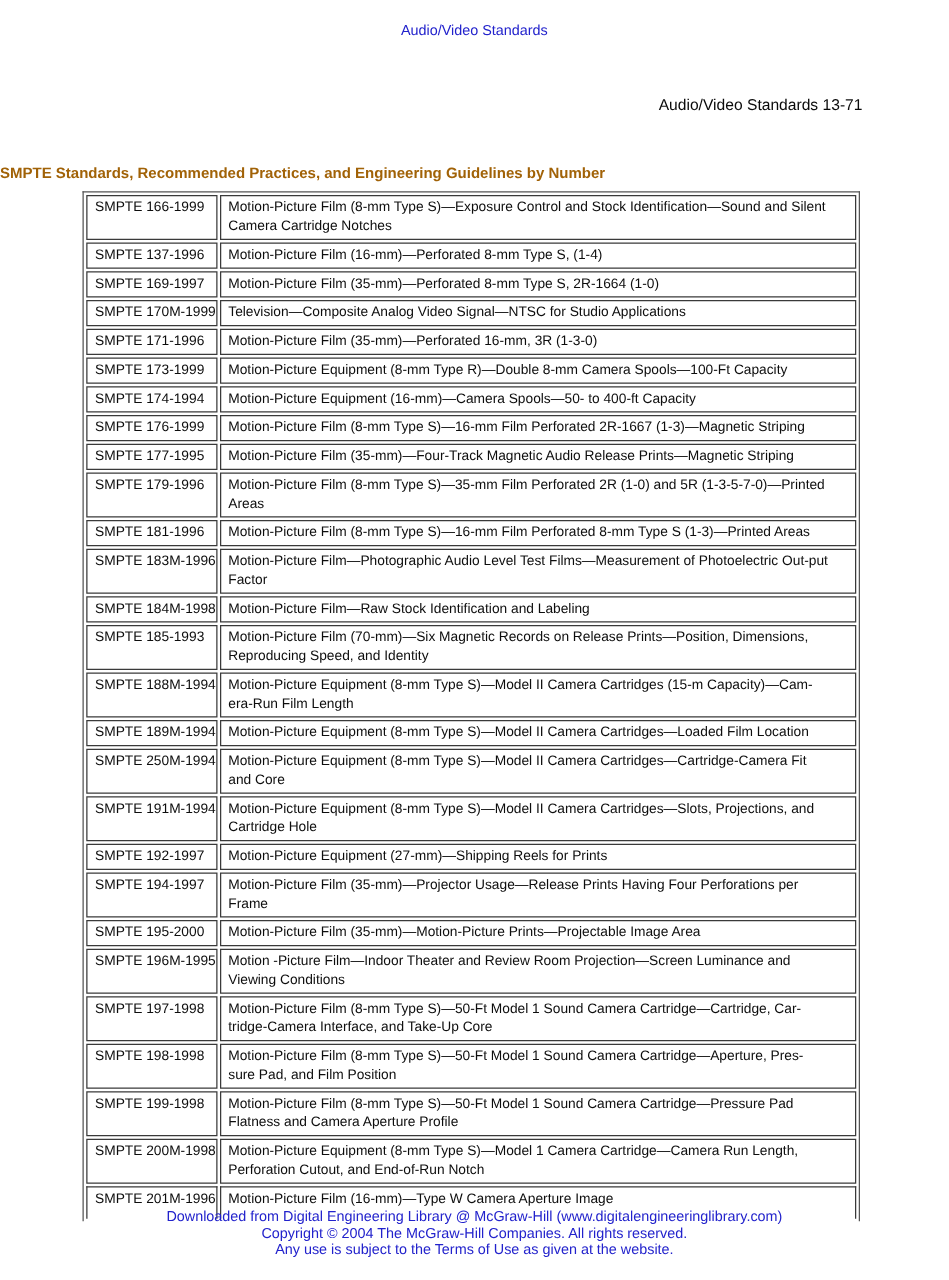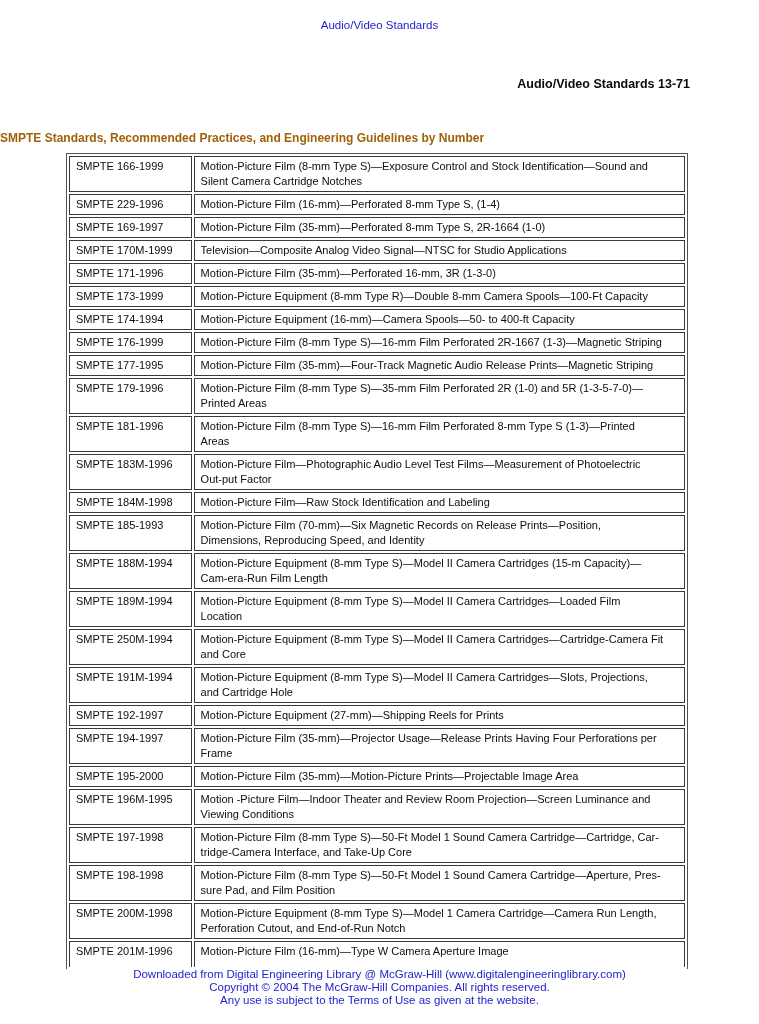--- a/index.html
+++ b/index.html
@@ -21,21 +21,21 @@
     font-size: 11.5px;
     color: #2222cc;
   }
   .page-header {
     position: absolute;
     top: 77px;
     left: 0;
     right: 69px;
     text-align: right;
     font-size: 12.5px;
-    font-weight: bold;
+    font-weight: normal;
     color: #0a0a0a;
   }
   .table-title {
     position: absolute;
     top: 131px;
     left: 0;
     width: 100%;
     font-size: 12px;
     font-weight: bold;
     color: #a16207;
@@ -57,21 +57,21 @@
     border: 1px solid #3a3a3a;
     vertical-align: top;
     font-size: 11px;
     line-height: 15px;
     padding: 2px 6px 2px 6px;
     color: #0d0d0d;
   }
   table.standards td.num {
     width: 100px;
     white-space: nowrap;
-    padding-right: 18px;
+    padding-right: 0;
   }
   table.standards td.desc {
     padding-right: 20px;
   }
   table.standards tr:last-child td {
     border-bottom: none;
     padding-bottom: 8px;
   }
   .footer {
     position: absolute;
@@ -94,21 +94,21 @@
 <div class="table-title">SMPTE Standards, Recommended Practices, and Engineering Guidelines by Number</div>
 
 <div class="table-wrap">
   <table class="standards">
     <tbody>
         <tr>
     <td class="num">SMPTE 166-1999</td>
     <td class="desc">Motion-Picture Film (8-mm Type S)—Exposure Control and Stock Identification—Sound and Silent Camera Cartridge Notches</td>
   </tr>
         <tr>
-    <td class="num">SMPTE 229-1996</td>
+    <td class="num">SMPTE 137-1996</td>
     <td class="desc">Motion-Picture Film (16-mm)—Perforated 8-mm Type S, (1-4)</td>
   </tr>
         <tr>
     <td class="num">SMPTE 169-1997</td>
     <td class="desc">Motion-Picture Film (35-mm)—Perforated 8-mm Type S, 2R-1664 (1-0)</td>
   </tr>
         <tr>
     <td class="num">SMPTE 170M-1999</td>
     <td class="desc">Television—Composite Analog Video Signal—NTSC for Studio Applications</td>
   </tr>
@@ -184,20 +184,24 @@
     <td class="num">SMPTE 196M-1995</td>
     <td class="desc">Motion -Picture Film—Indoor Theater and Review Room Projection—Screen Luminance and Viewing Conditions</td>
   </tr>
         <tr>
     <td class="num">SMPTE 197-1998</td>
     <td class="desc">Motion-Picture Film (8-mm Type S)—50-Ft Model 1 Sound Camera Cartridge—Cartridge, Car-tridge-Camera Interface, and Take-Up Core</td>
   </tr>
         <tr>
     <td class="num">SMPTE 198-1998</td>
     <td class="desc">Motion-Picture Film (8-mm Type S)—50-Ft Model 1 Sound Camera Cartridge—Aperture, Pres-sure Pad, and Film Position</td>
+  </tr>
+        <tr>
+    <td class="num">SMPTE 199-1998</td>
+    <td class="desc">Motion-Picture Film (8-mm Type S)—50-Ft Model 1 Sound Camera Cartridge—Pressure Pad Flatness and Camera Aperture Profile</td>
   </tr>
         <tr>
     <td class="num">SMPTE 200M-1998</td>
     <td class="desc">Motion-Picture Equipment (8-mm Type S)—Model 1 Camera Cartridge—Camera Run Length, Perforation Cutout, and End-of-Run Notch</td>
   </tr>
         <tr>
     <td class="num">SMPTE 201M-1996</td>
     <td class="desc">Motion-Picture Film (16-mm)—Type W Camera Aperture Image</td>
   </tr>
       </tbody>

